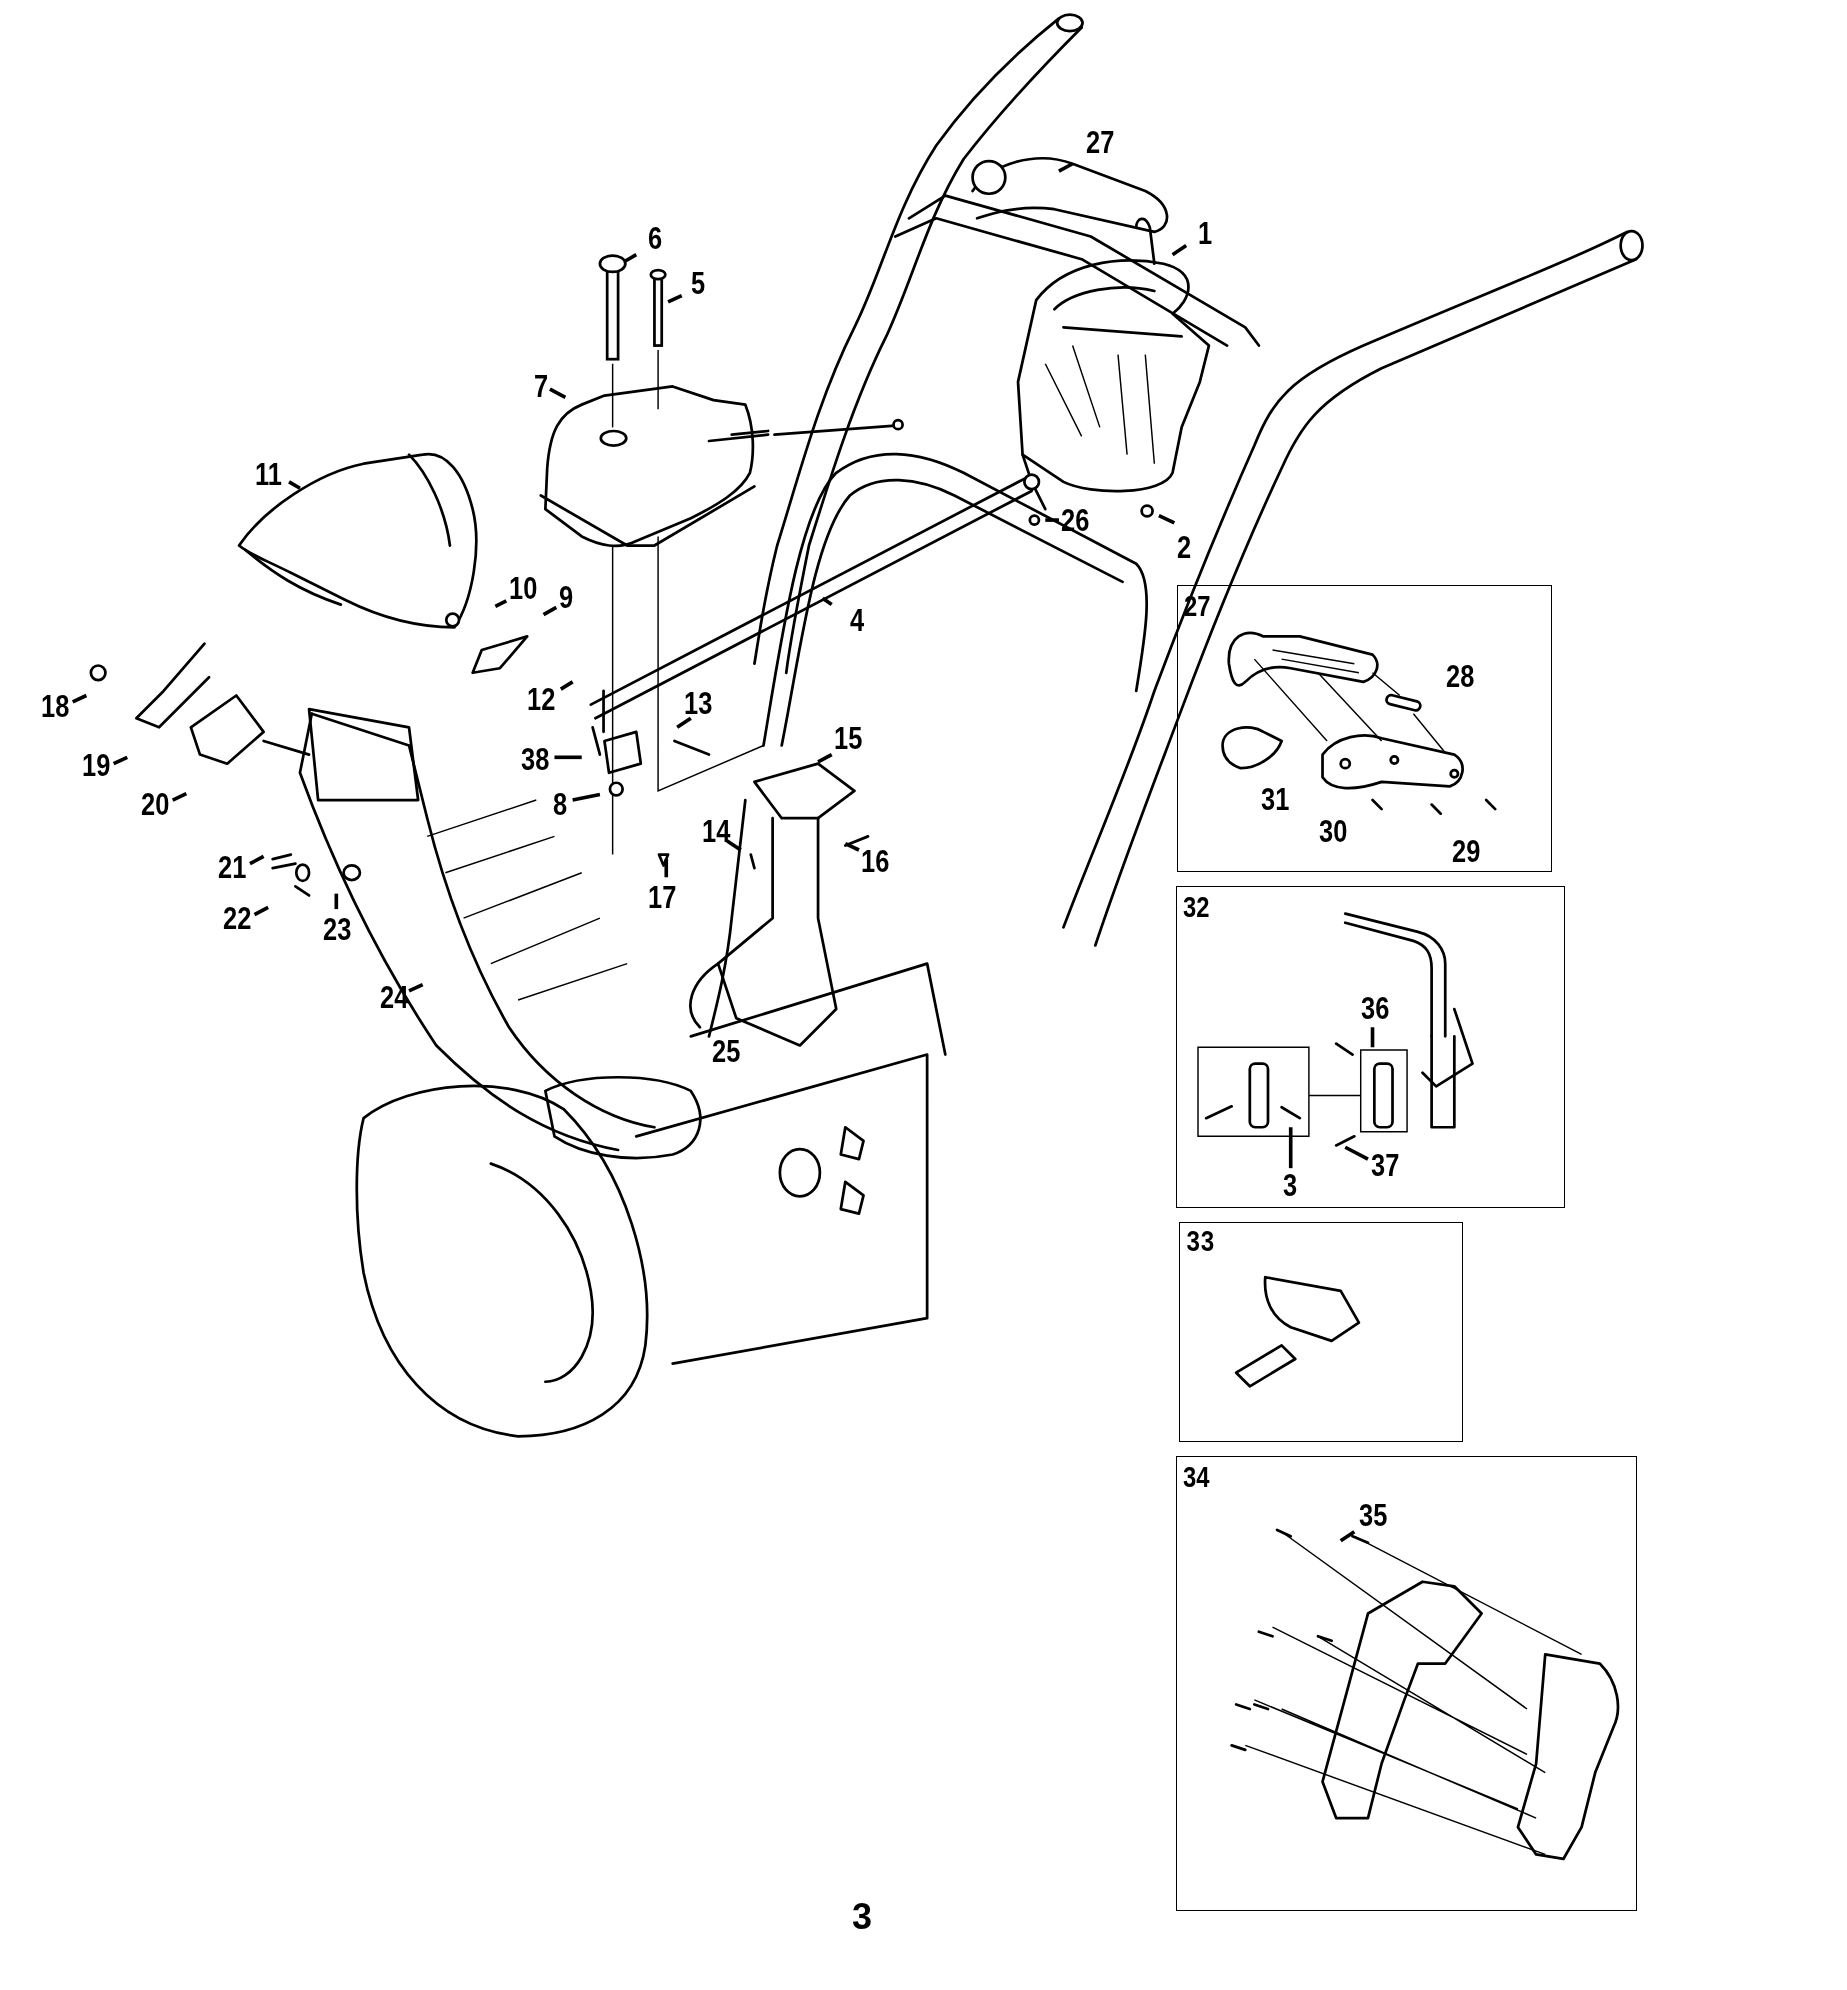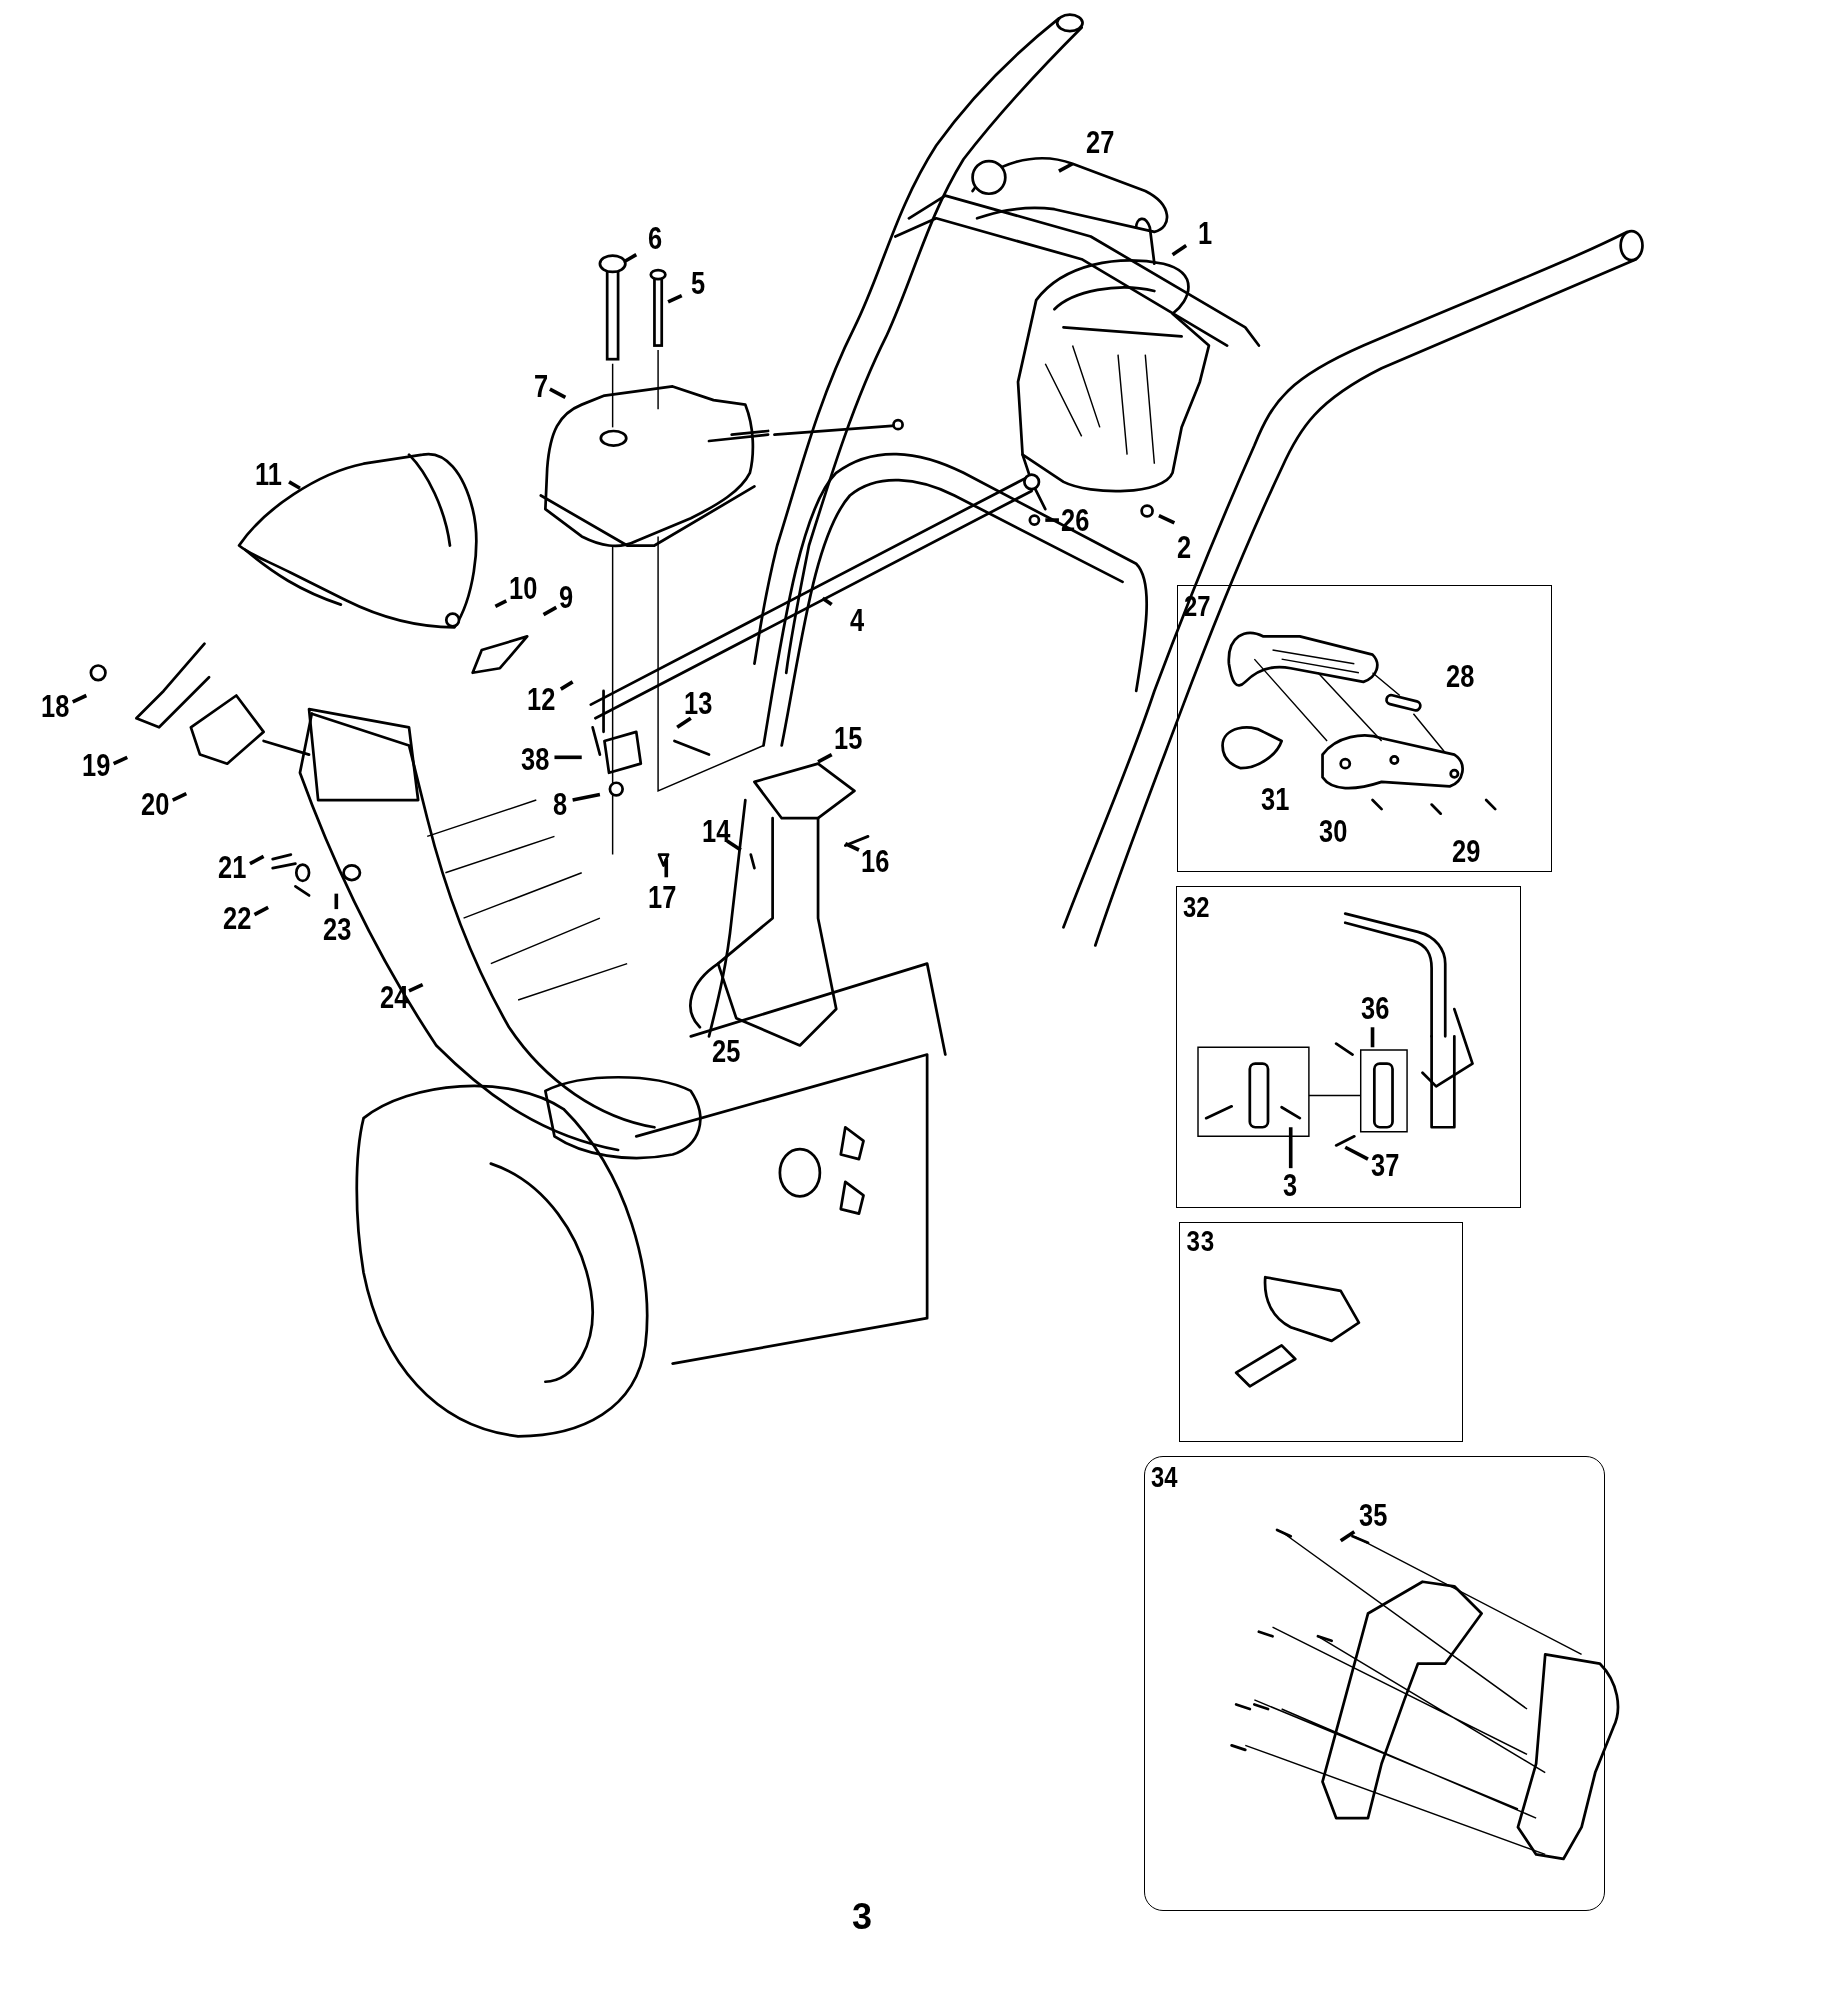--- a/index.html
+++ b/index.html
@@ -207,27 +207,27 @@
     <path class="ln" d="M1700 1820 L1760 1830 C1780 1850 1785 1880 1775 1900 L1755 1950 L1740 2010 L1720 2045 L1690 2040 L1670 2010 L1690 1940 Z"></path>
     <path class="thin" d="M1410 1685 L1680 1880 M1490 1690 L1740 1820 M1400 1790 L1680 1930 M1450 1800 L1700 1950 M1380 1870 L1670 1990 M1410 1880 L1690 2000 M1370 1920 L1700 2040"></path>
     <path class="ln" d="M1405 1683 L1420 1690 M1488 1690 L1505 1697 M1385 1795 L1400 1800 M1450 1800 L1465 1805 M1360 1875 L1375 1880 M1380 1875 L1395 1880 M1355 1920 L1370 1925"></path>
     <line class="leader" x1="1475" y1="1695" x2="1490" y2="1685"></line>
   </g>
 </svg>
 
 <div class="inset" style="left:1177px; top:585px; width:373px; height:285px;">
   <span class="inset-label">27</span>
 </div>
-<div class="inset" style="left:1176px; top:886px; width:343px; height:320px;">
+<div class="inset" style="left:1176px; top:886px; width:343px; height:320px;padding-left:44px;">
   <span class="inset-label">32</span>
 </div>
 <div class="inset" style="left:1179px; top:1222px; width:282px; height:218px;font-family:Liberation Mono, monospace;">
   <span class="inset-label">33</span>
 </div>
-<div class="inset" style="left:1144px; top:1456px; width:459px; height:453px;border-radius:19px;">
+<div class="inset" style="left:1176px; top:1456px; width:459px; height:453px;">
   <span class="inset-label">34</span>
 </div>
 
 <div id="callouts">
     <span class="callout" style="left: 1198px; top: 218px;">1</span>
     <span class="callout" style="left: 1177px; top: 532px;">2</span>
     <span class="callout" style="left: 850px; top: 605px;">4</span>
     <span class="callout" style="left: 691px; top: 268px;">5</span>
     <span class="callout" style="left: 648px; top: 223px;">6</span>
     <span class="callout" style="left: 534px; top: 371px;">7</span>

